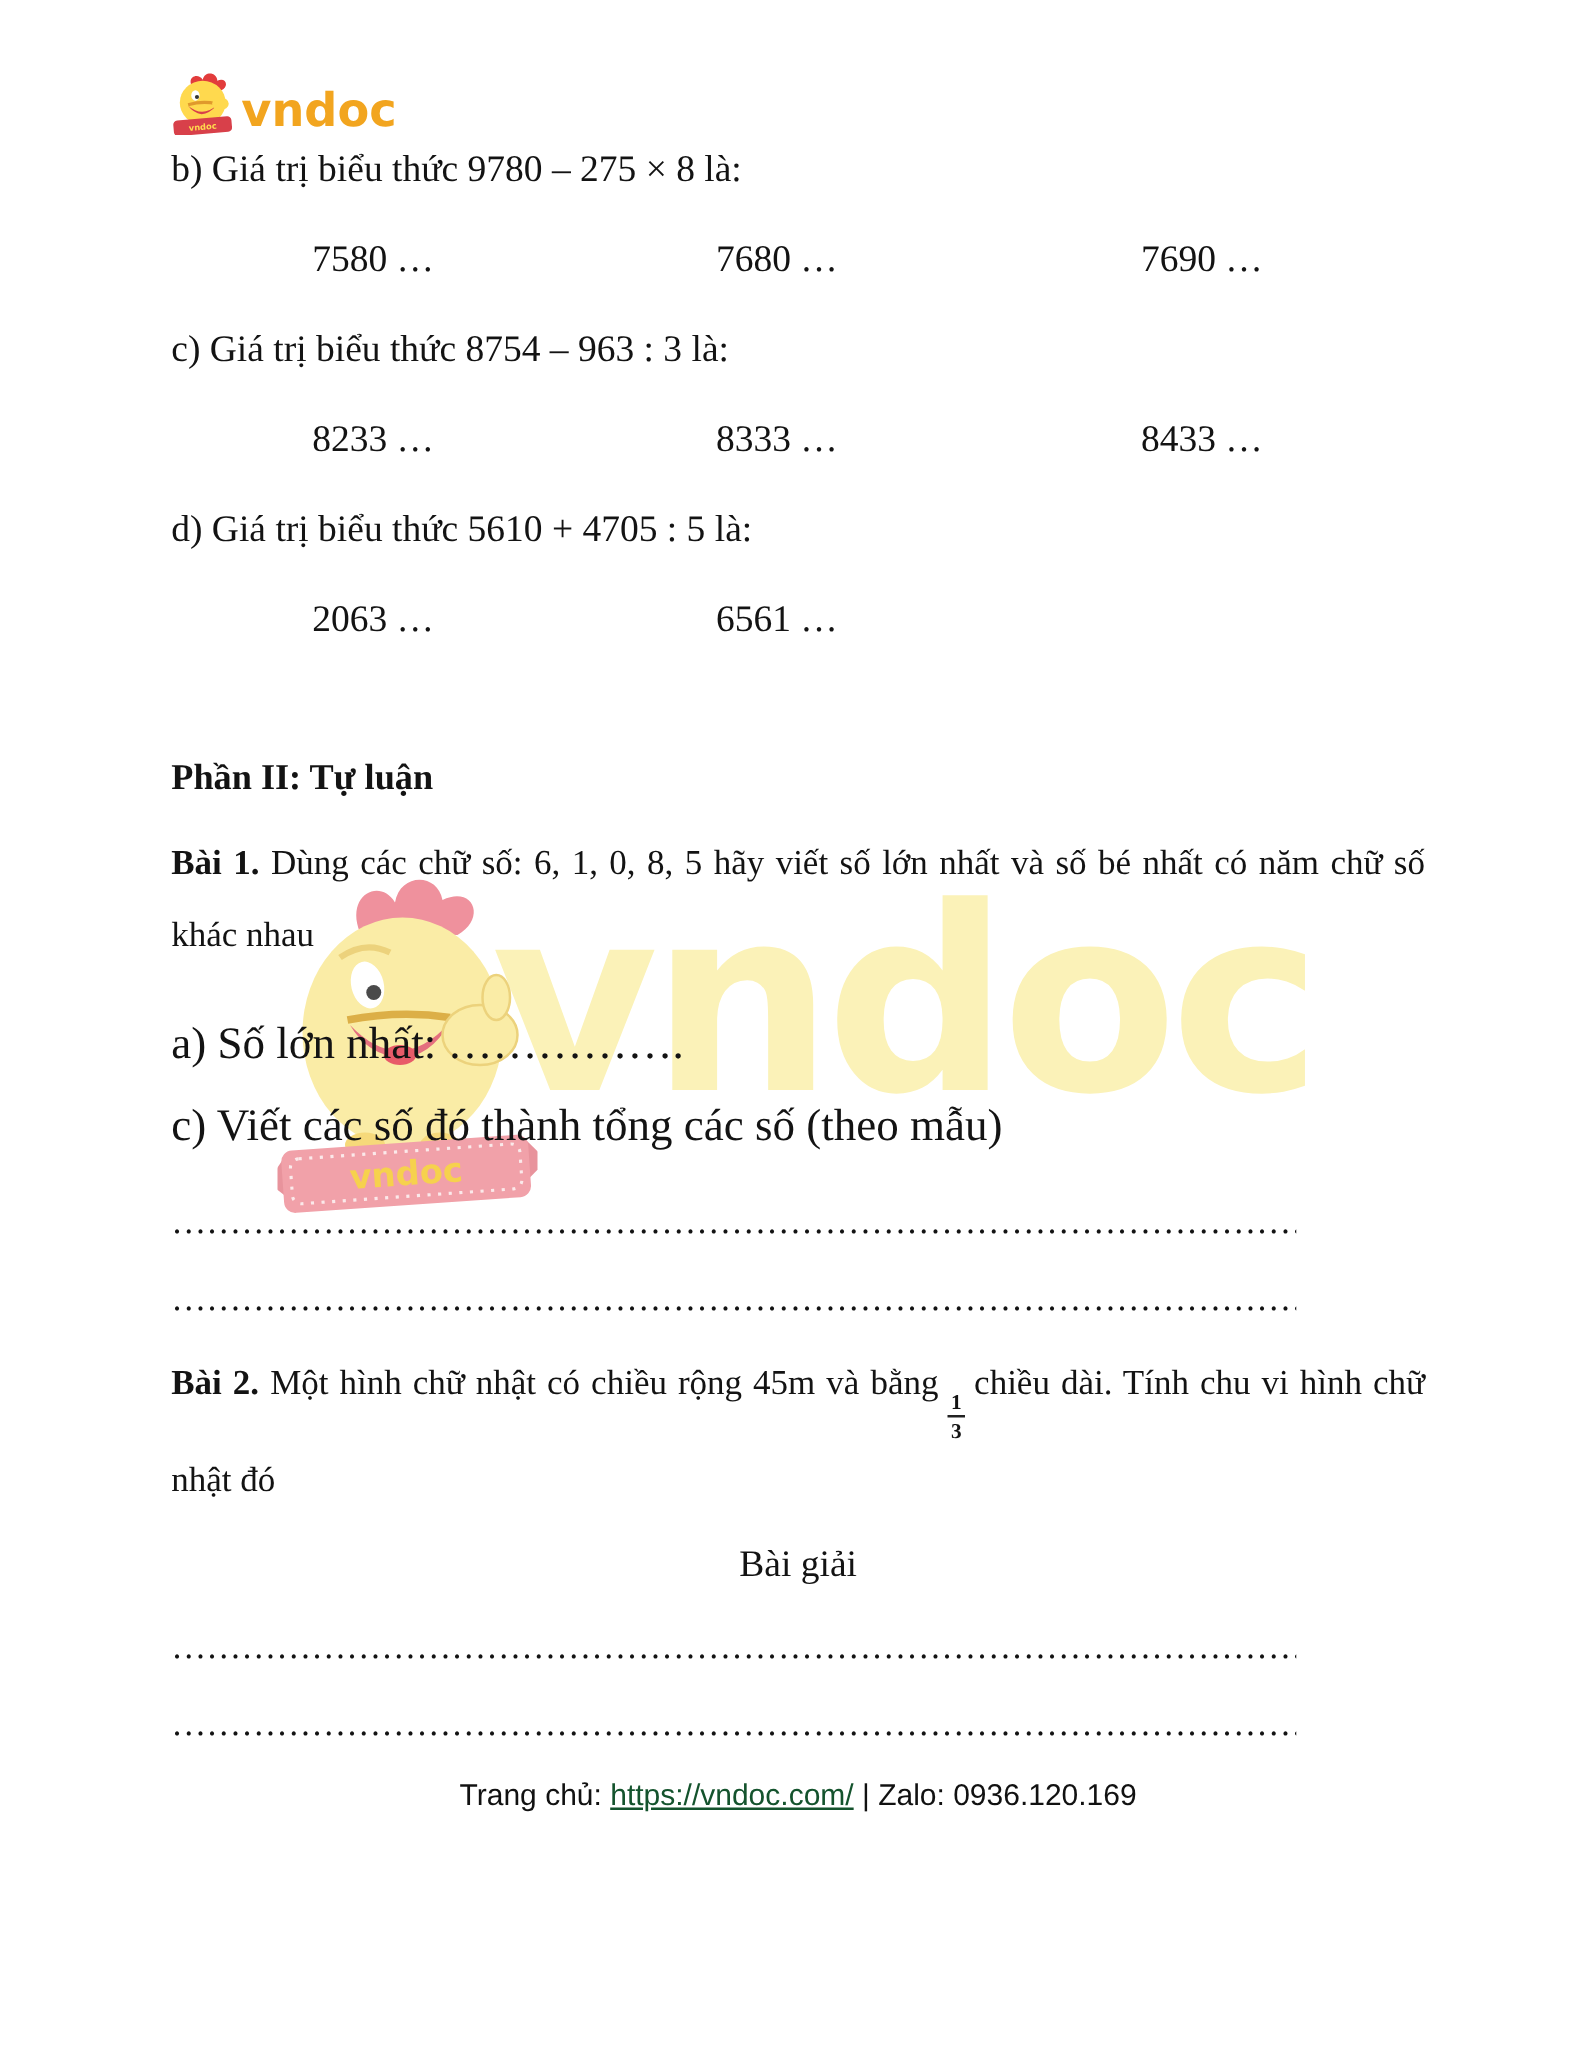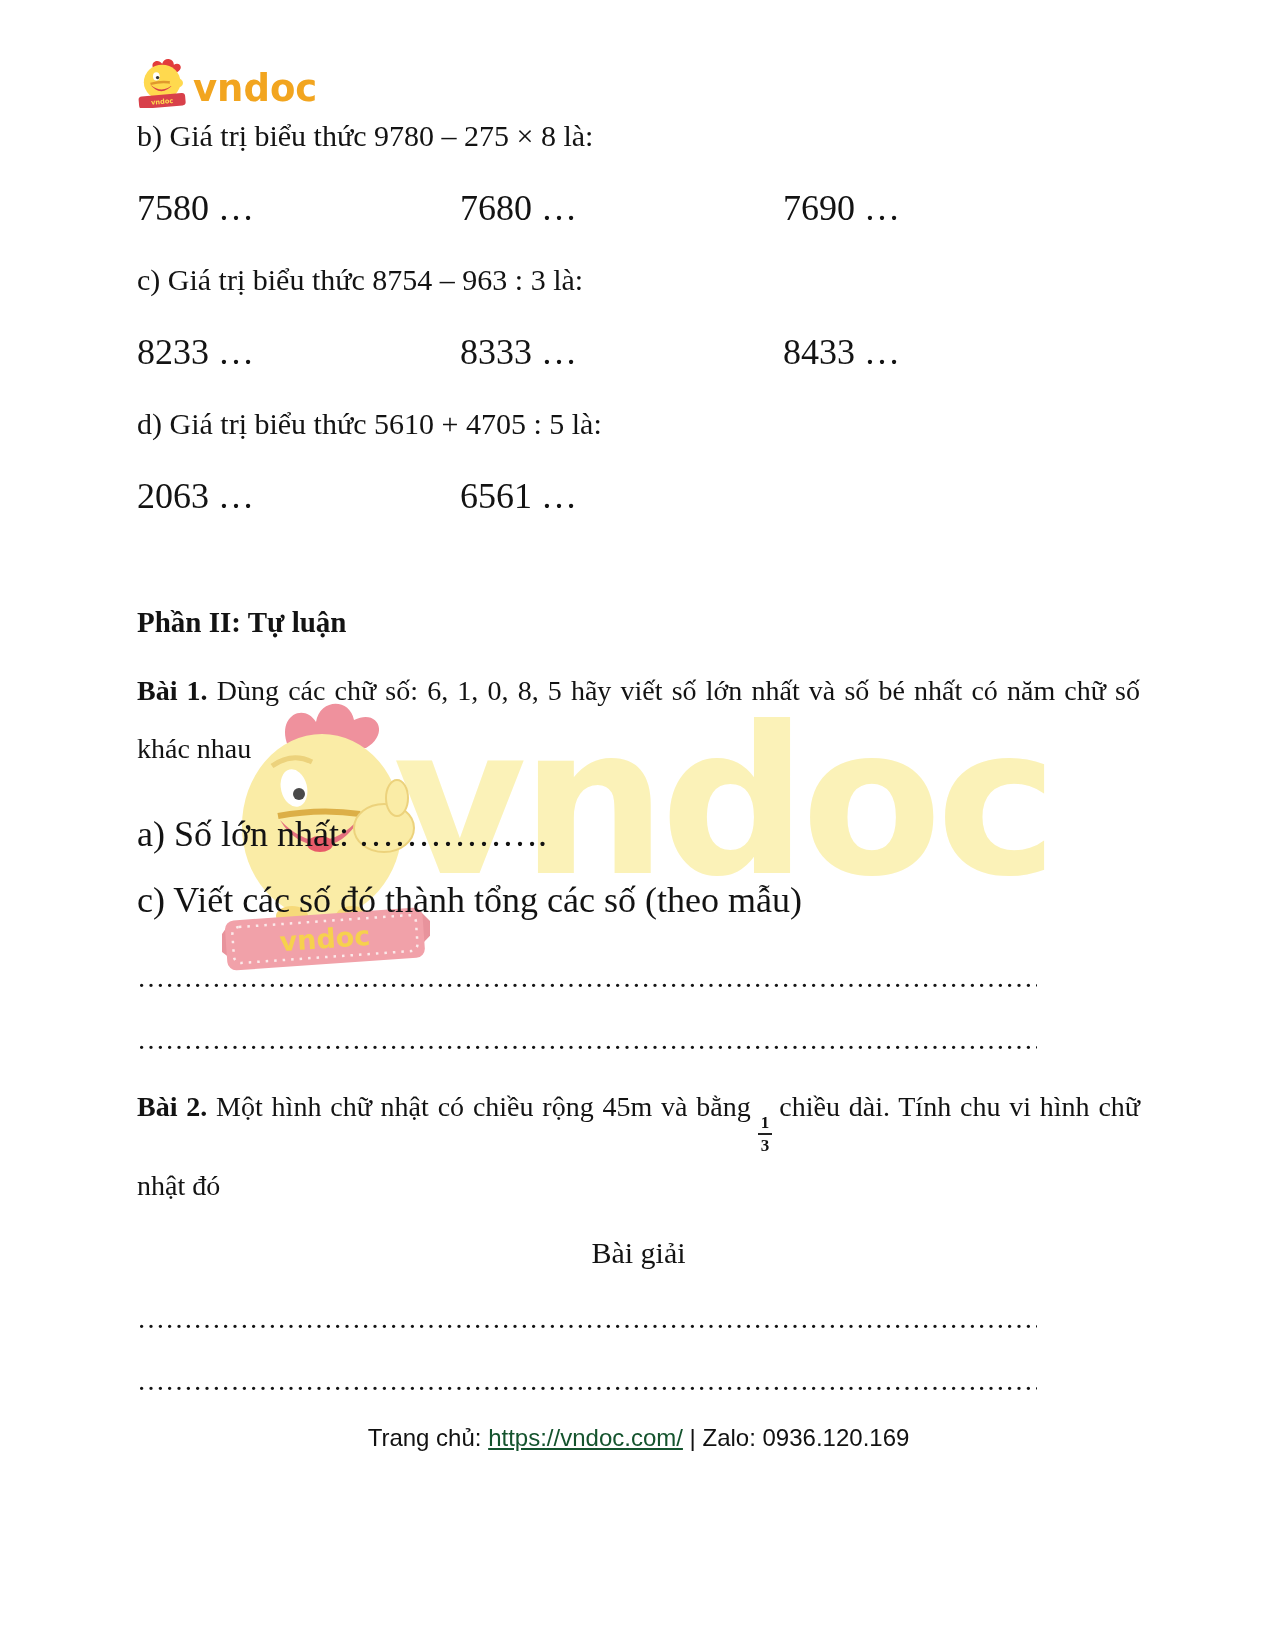--- a/index.html
+++ b/index.html
@@ -21,21 +21,21 @@
   .logo-text{
     font-family:"DejaVu Sans", sans-serif;
     font-weight:bold;font-size:37px;line-height:1;
     color:#f2a51f;letter-spacing:0px;margin-left:4px;margin-top:6px;
   }
   
   .line{font-size:30px;line-height:36px;margin:0;}
   .mb36{margin-bottom:36px;}
   .opts{
     display:grid;grid-template-columns:323px 323px 1fr;
-    font-size:36px;line-height:36px;
+    font-size:30px;line-height:36px;text-align:center;
   }
   .heading{
     font-size:29px;line-height:36px;font-weight:bold;margin:90px 0 22px 0;
   }
   .para{
     font-size:28px;line-height:58px;text-align:justify;margin:0;
   }
   .b{font-weight:bold;}
   .item{font-size:36px;line-height:36px;margin:0;}
   .dots{

